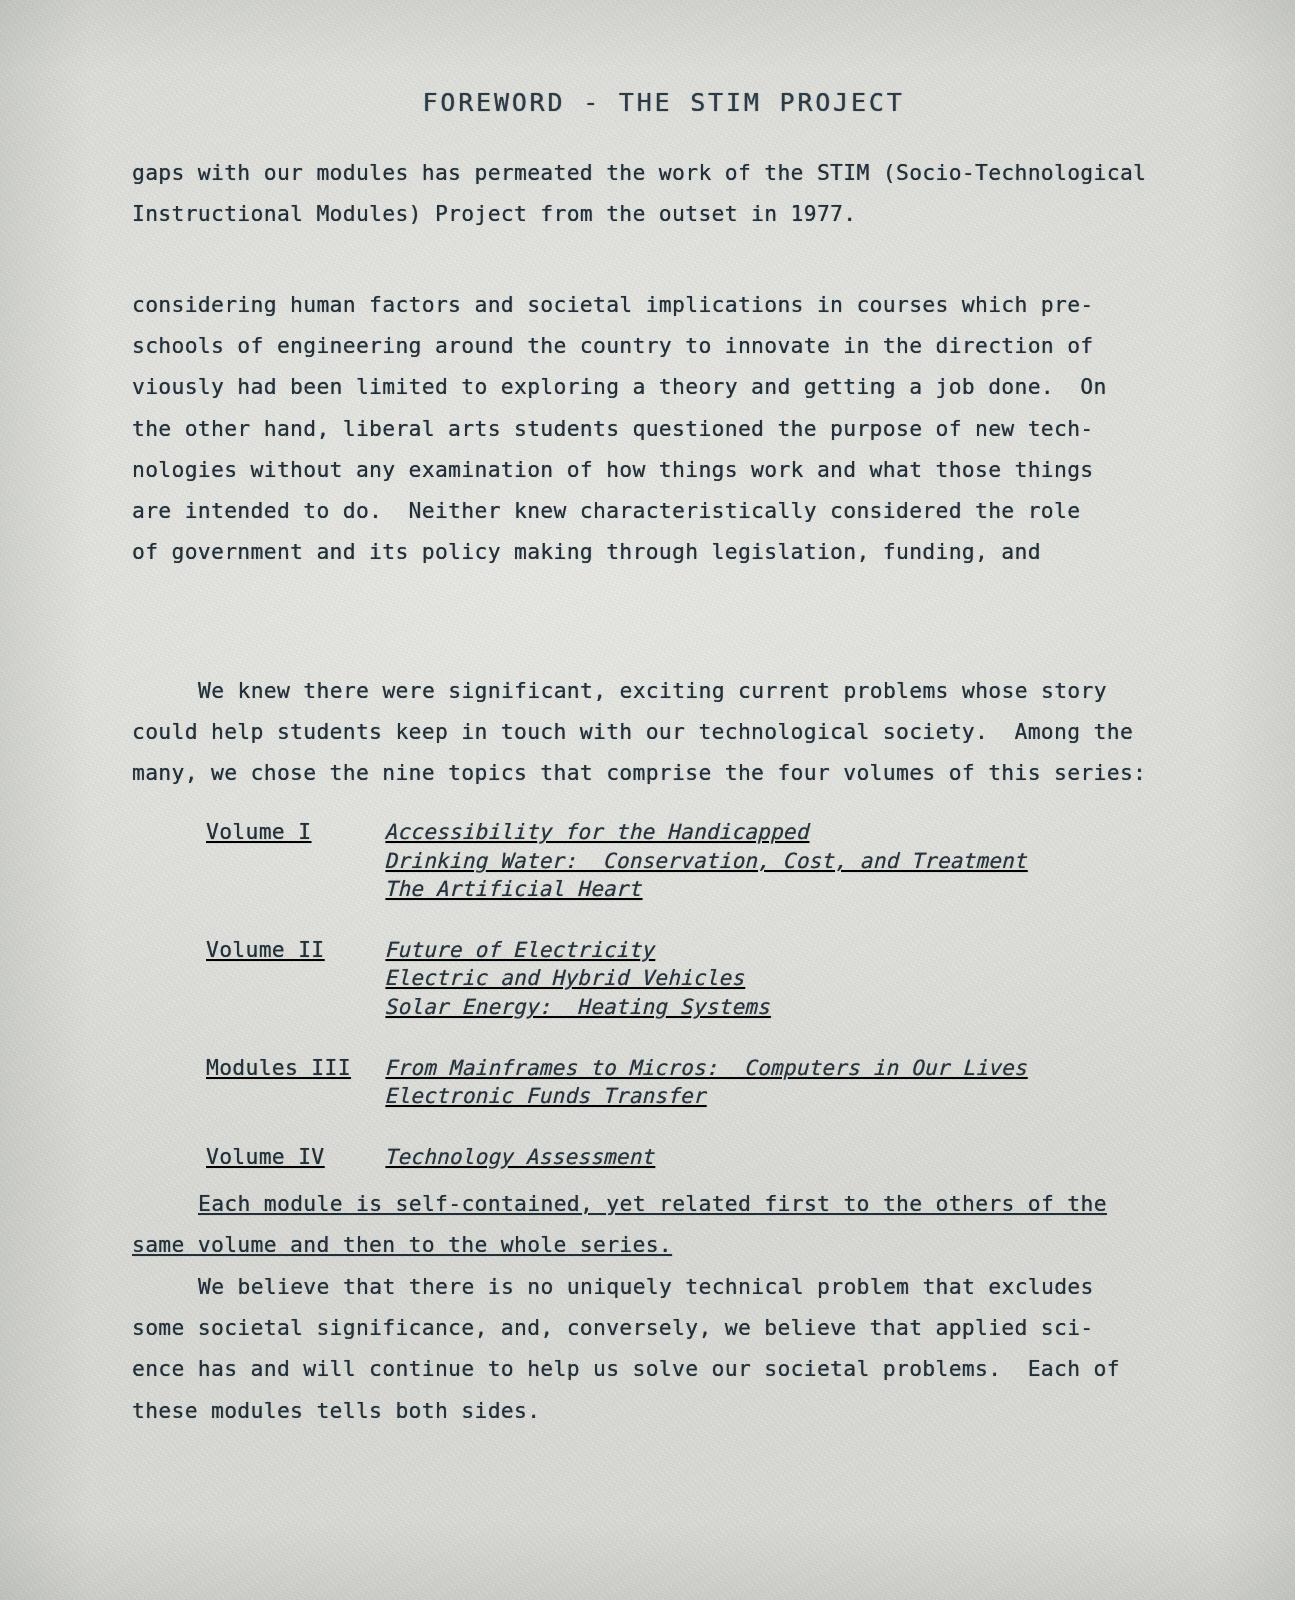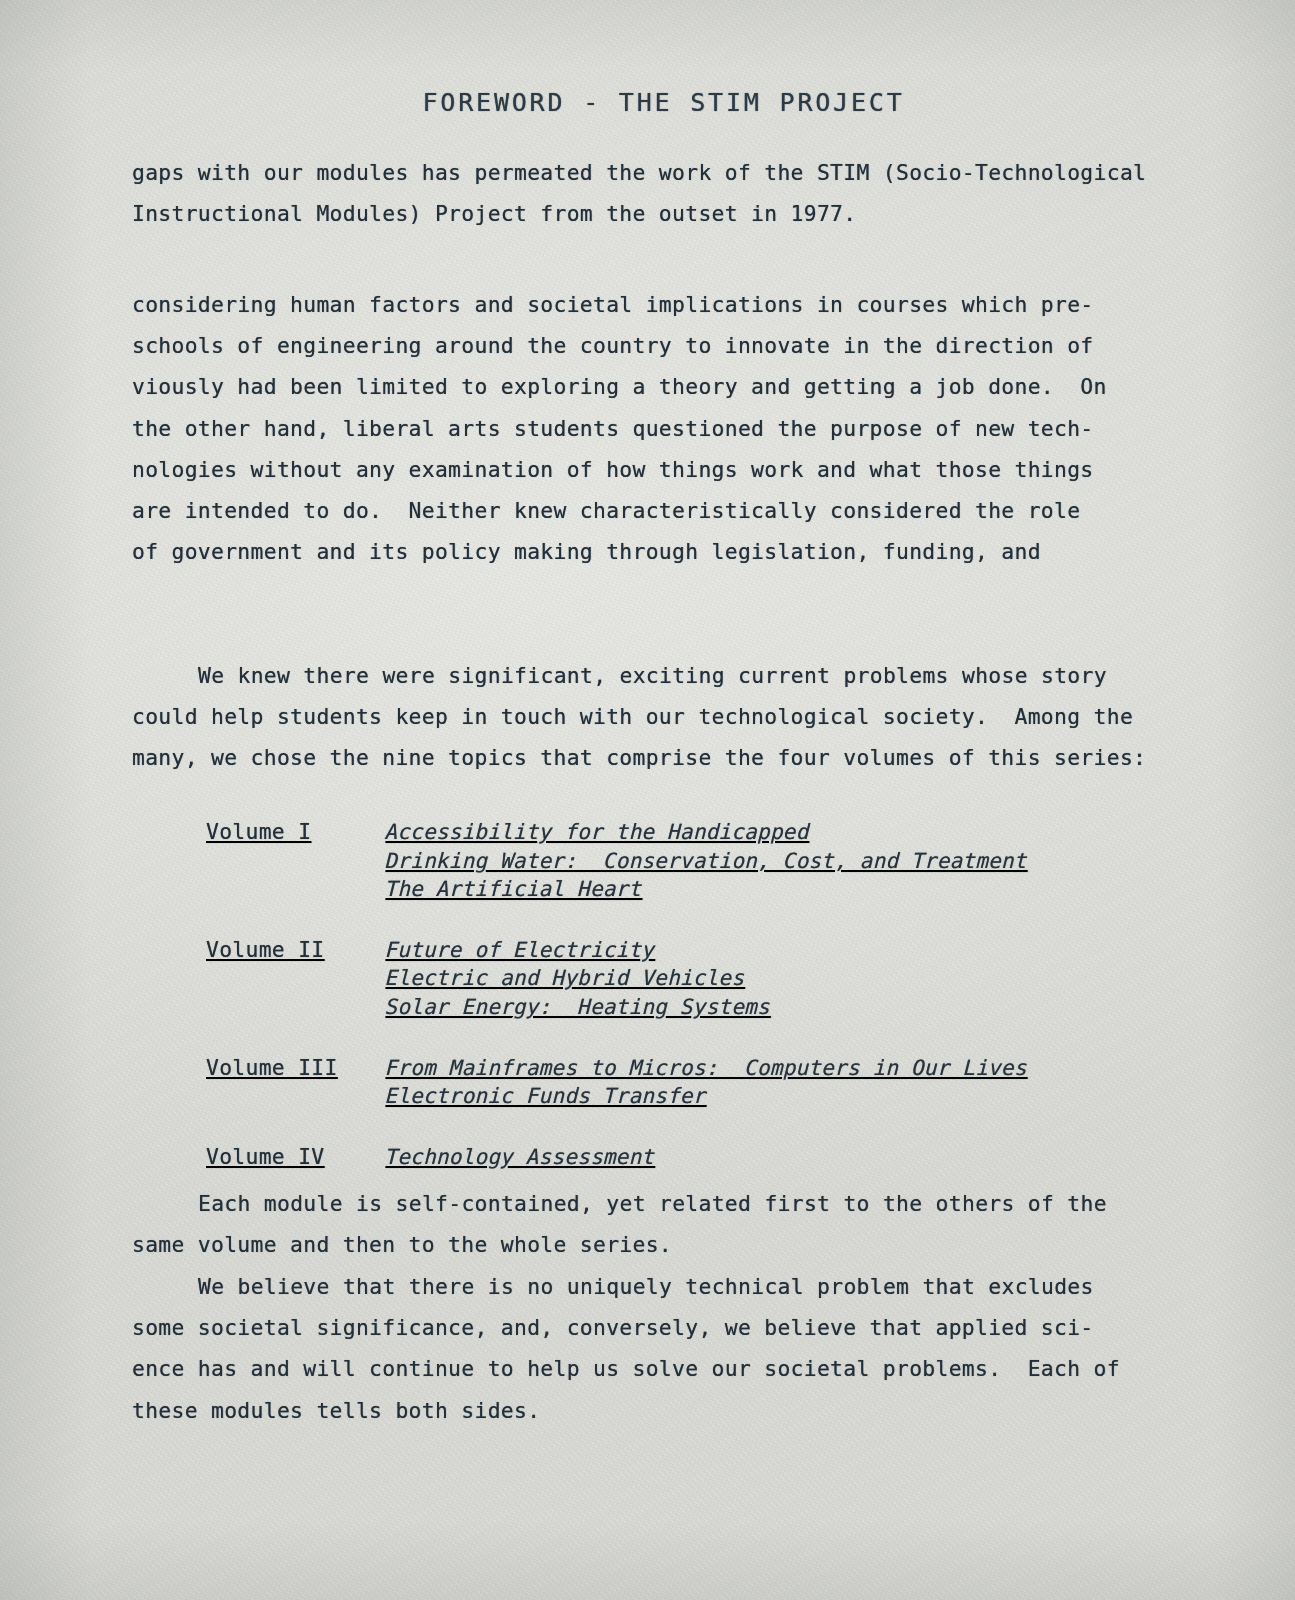--- a/index.html
+++ b/index.html
@@ -83,22 +83,22 @@
     white-space: pre;
     display: block;
   }
   .body-block .ln.indent {
     padding-left: 66px;
   }
 
   
   #para-1 { top: 152px; }
   #para-2 { top: 284px; }
-  #para-3 { top: 655px; }
-  #para-4 { top: 1183px; }
+  #para-3 { top: 670px; }
+  #para-4 { top: 1183px; text-decoration: underline; }
   #para-5 { top: 1266px; }
 
   
   .volume-list {
     position: absolute;
     top: 818px;
     left: 190px;
     width: 1000px;
   }
   .volume-row {
@@ -178,21 +178,21 @@
       <div class="volume-row">
         <span class="volume-label">Volume II</span>
         <span class="volume-titles">
           <span class="tt">Future of Electricity</span>
           <span class="tt">Electric and Hybrid Vehicles</span>
           <span class="tt">Solar Energy:  Heating Systems</span>
         </span>
       </div>
 
       <div class="volume-row">
-        <span class="volume-label">Volume III</span>
+        <span class="volume-label">Modules III</span>
         <span class="volume-titles">
           <span class="tt">From Mainframes to Micros:  Computers in Our Lives</span>
           <span class="tt">Electronic Funds Transfer</span>
         </span>
       </div>
 
       <div class="volume-row">
         <span class="volume-label">Volume IV</span>
         <span class="volume-titles">
           <span class="tt">Technology Assessment</span>

